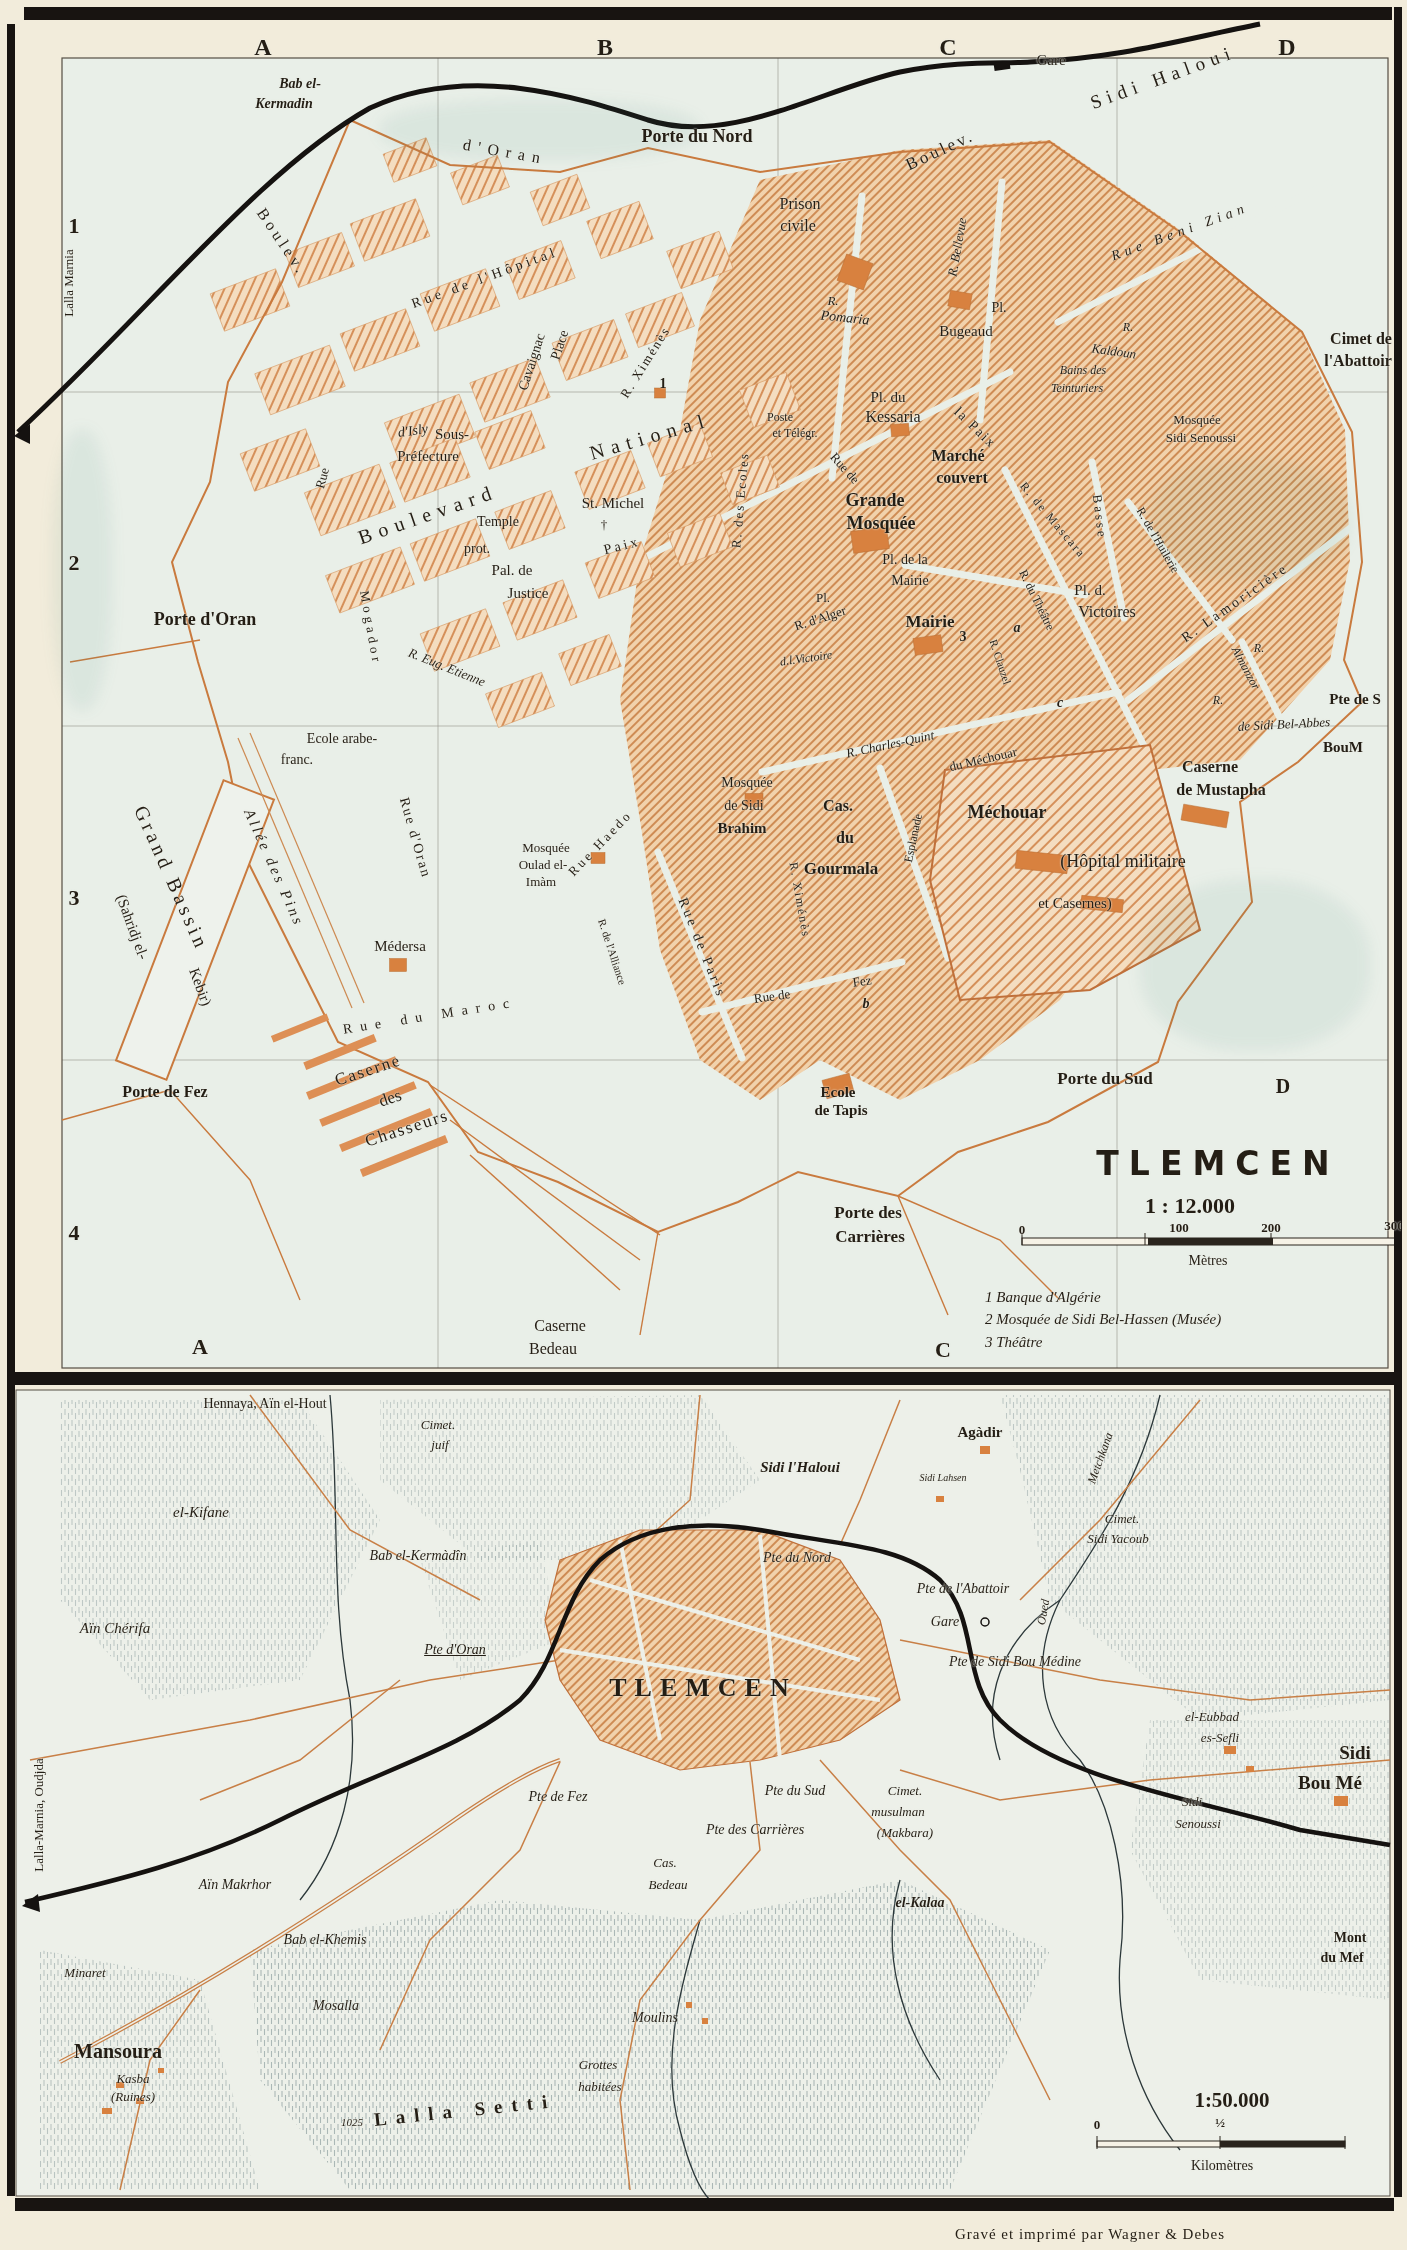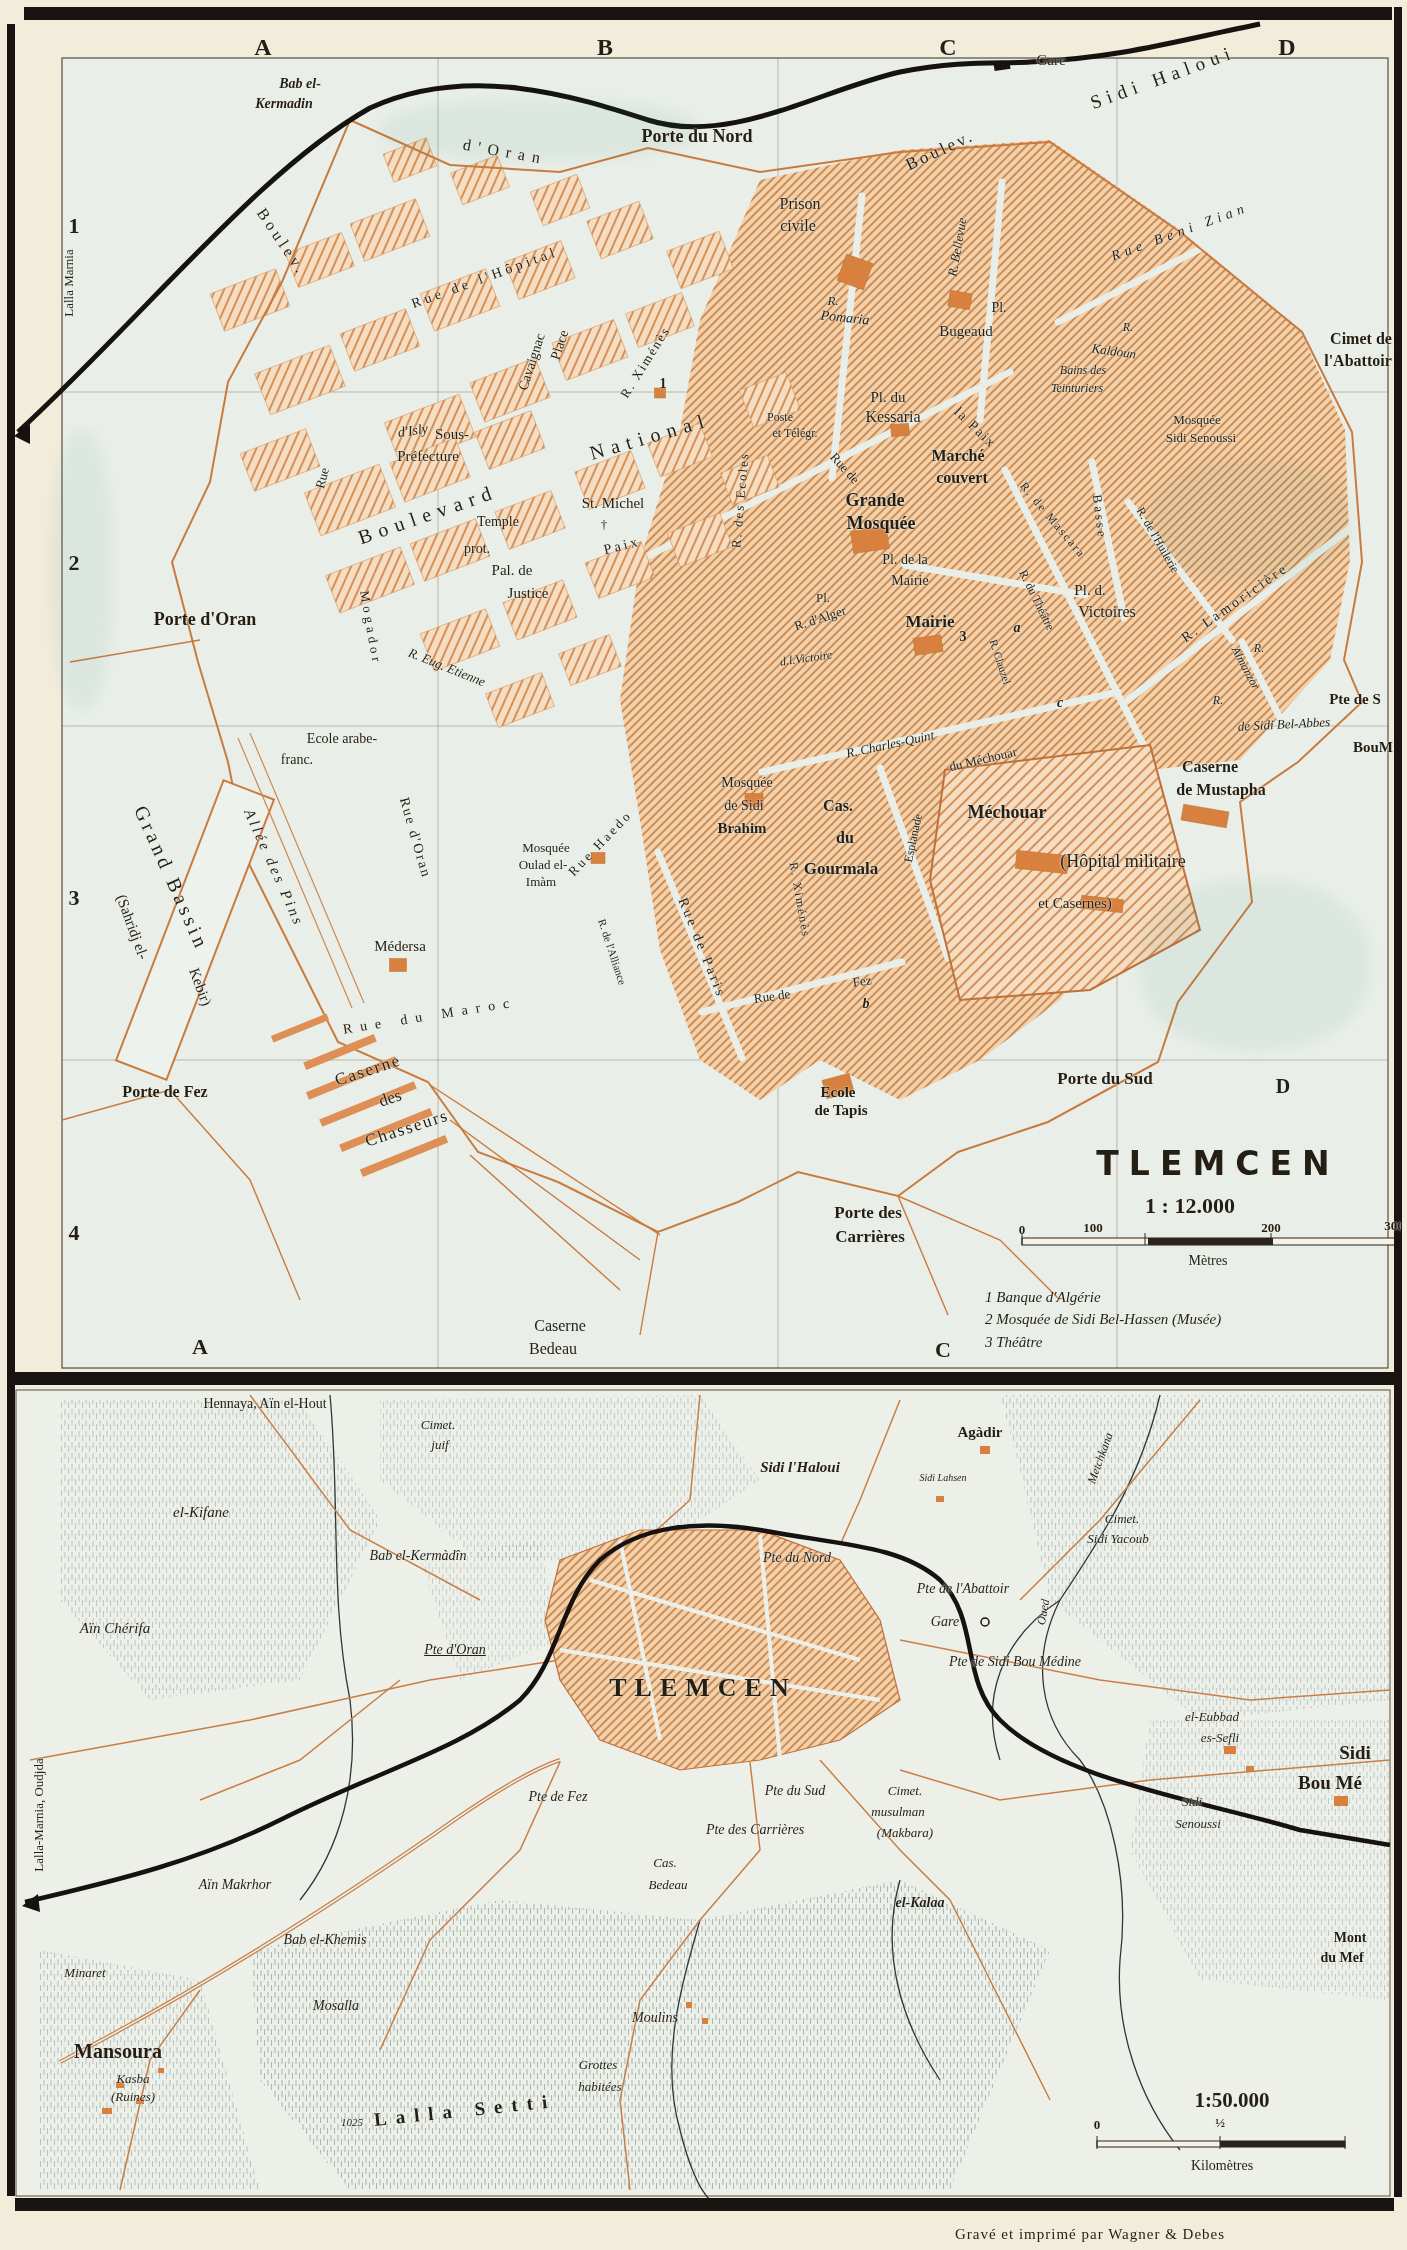--- a/index.html
+++ b/index.html
@@ -333,21 +333,21 @@
       <span class="lbl" style="left: 1037px; top: 600px; font-size: 12px; transform: translate(-50%, -50%) rotate(64deg);">R. du Théâtre</span>
       <span class="lbl" style="left: 1000px; top: 662px; font-size: 11px; transform: translate(-50%, -50%) rotate(72deg);">R. Clauzel</span>
       <span class="lbl" style="left: 1090px; top: 590px; font-size: 15px; transform: translate(-50%, -50%);">Pl. d.</span>
       <span class="lbl" style="left: 1107px; top: 612px; font-size: 16px; transform: translate(-50%, -50%);">Victoires</span>
       <span class="lbl" style="left: 1235px; top: 603px; font-size: 14px; letter-spacing: 3px; transform: translate(-50%, -50%) rotate(-35deg);">R. Lamoricière</span>
       <span class="lbl it" style="left: 1259px; top: 648px; font-size: 12px; transform: translate(-50%, -50%);">R.</span>
       <span class="lbl it" style="left: 1246px; top: 668px; font-size: 12px; transform: translate(-50%, -50%) rotate(62deg);">Almanzor</span>
       <span class="lbl it" style="left: 1218px; top: 700px; font-size: 12px; transform: translate(-50%, -50%);">R.</span>
       <span class="lbl it" style="left: 1284px; top: 724px; font-size: 13px; transform: translate(-50%, -50%) rotate(-3deg);">de Sidi Bel-Abbes</span>
       <span class="lbl b" style="left: 1355px; top: 699px; font-size: 15px; transform: translate(-50%, -50%);">Pte de S</span>
-      <span class="lbl b" style="left: 1373px; top: 747px; font-size: 15px; transform: translate(-50%, -50%); font-family: Liberation Serif, serif;">BouM</span>
+      <span class="lbl b" style="left: 1343px; top: 747px; font-size: 15px; transform: translate(-50%, -50%); font-family: Liberation Serif, serif;">BouM</span>
       <span class="lbl b" style="left: 1210px; top: 767px; font-size: 16px; transform: translate(-50%, -50%);">Caserne</span>
       <span class="lbl b" style="left: 1221px; top: 790px; font-size: 16px; transform: translate(-50%, -50%);">de Mustapha</span>
       <span class="lbl b" style="left: 205px; top: 619px; font-size: 18px; transform: translate(-50%, -50%);">Porte d'Oran</span>
       <span class="lbl" style="left: 342px; top: 739px; font-size: 14px; transform: translate(-50%, -50%);">Ecole arabe-</span>
       <span class="lbl" style="left: 297px; top: 760px; font-size: 14px; transform: translate(-50%, -50%);">franc.</span>
       <span class="lbl it" style="left: 447px; top: 667px; font-size: 13px; transform: translate(-50%, -50%) rotate(22deg);">R. Eug. Etienne</span>
       <span class="lbl" style="left: 172px; top: 878px; font-size: 20px; letter-spacing: 4px; transform: translate(-50%, -50%) rotate(66deg);">Grand Bassin</span>
       <span class="lbl" style="left: 132px; top: 927px; font-size: 15px; transform: translate(-50%, -50%) rotate(70deg);">(Sahridj el-</span>
       <span class="lbl" style="left: 200px; top: 987px; font-size: 15px; transform: translate(-50%, -50%) rotate(70deg);">Kebir)</span>
       <span class="lbl it" style="left: 274px; top: 868px; font-size: 15px; letter-spacing: 3px; transform: translate(-50%, -50%) rotate(66deg);">Allée des Pins</span>
@@ -382,21 +382,21 @@
       <span class="lbl" style="left: 407px; top: 1128px; font-size: 17px; letter-spacing: 2px; transform: translate(-50%, -50%) rotate(-18deg);">Chasseurs</span>
       <span class="lbl b" style="left: 165px; top: 1092px; font-size: 16px; transform: translate(-50%, -50%);">Porte de Fez</span>
       <span class="lbl b" style="left: 838px; top: 1092px; font-size: 15px; transform: translate(-50%, -50%);">Ecole</span>
       <span class="lbl b" style="left: 841px; top: 1110px; font-size: 15px; transform: translate(-50%, -50%);">de Tapis</span>
       <span class="lbl b" style="left: 1105px; top: 1078px; font-size: 17px; transform: translate(-50%, -50%);">Porte du Sud</span>
       <span class="lbl b" style="left: 868px; top: 1212px; font-size: 17px; transform: translate(-50%, -50%);">Porte des</span>
       <span class="lbl b" style="left: 870px; top: 1236px; font-size: 17px; transform: translate(-50%, -50%);">Carrières</span>
       <span class="lbl b" style="left: 1218px; top: 1163px; font-size: 33px; letter-spacing: 10px; font-family: &quot;DejaVu Sans&quot;, sans-serif; transform: translate(-50%, -50%);">TLEMCEN</span>
       <span class="lbl b" style="left: 1190px; top: 1206px; font-size: 22px; transform: translate(-50%, -50%);">1 : 12.000</span>
       <span class="lbl b" style="left: 1022px; top: 1229px; font-size: 13px; transform: translate(-50%, -50%);">0</span>
-      <span class="lbl b" style="left: 1093px; top: 1227px; font-size: 13px; transform: translate(-50%, -50%);">100</span>
+      <span class="lbl b" style="left: 1179px; top: 1227px; font-size: 13px; transform: translate(-50%, -50%);">100</span>
       <span class="lbl b" style="left: 1271px; top: 1227px; font-size: 13px; transform: translate(-50%, -50%);">200</span>
       <span class="lbl b" style="left: 1394px; top: 1225px; font-size: 13px; transform: translate(-50%, -50%);">300</span>
       <span class="lbl" style="left: 1208px; top: 1261px; font-size: 14px; transform: translate(-50%, -50%);">Mètres</span>
       <span class="lbl it" style="left: 985px; top: 1297px; font-size: 15px; transform: translate(0px, -50%);">1 Banque d'Algérie</span>
       <span class="lbl it" style="left: 985px; top: 1319px; font-size: 15px; transform: translate(0px, -50%);">2 Mosquée de Sidi Bel-Hassen (Musée)</span>
       <span class="lbl it" style="left: 985px; top: 1342px; font-size: 15px; transform: translate(0px, -50%);">3 Théâtre</span>
       <span class="lbl" style="left: 560px; top: 1326px; font-size: 16px; transform: translate(-50%, -50%);">Caserne</span>
       <span class="lbl" style="left: 553px; top: 1349px; font-size: 16px; transform: translate(-50%, -50%);">Bedeau</span>
     </div>
   <div class="labels" id="environs-labels">

